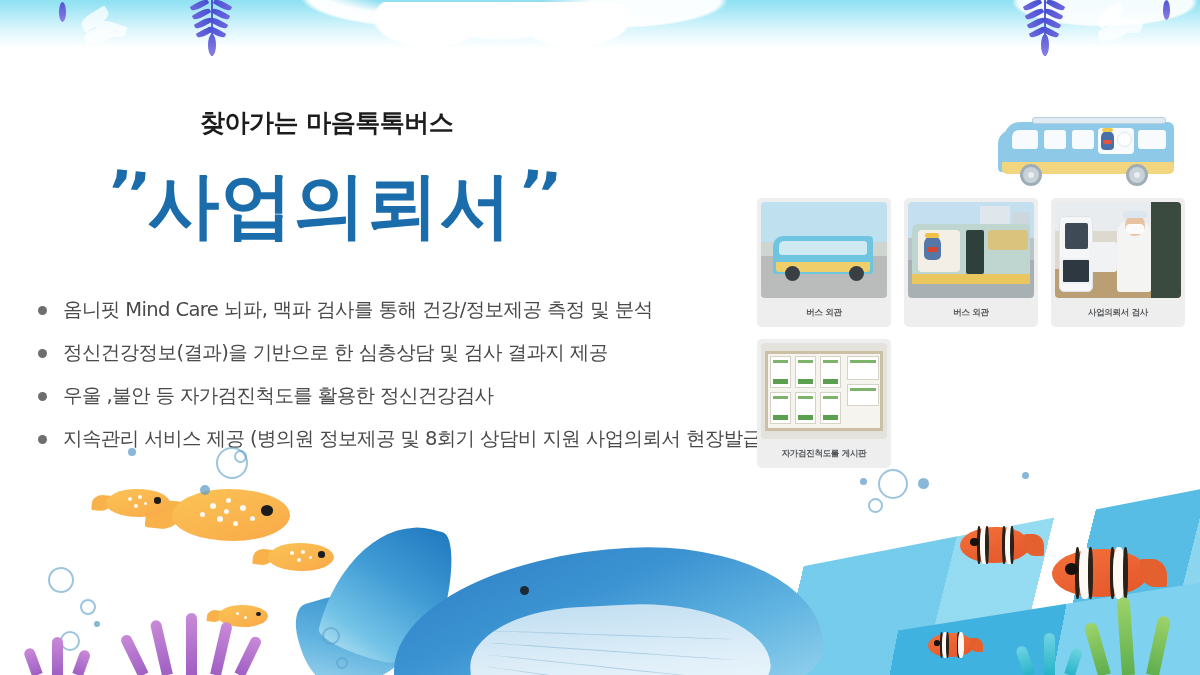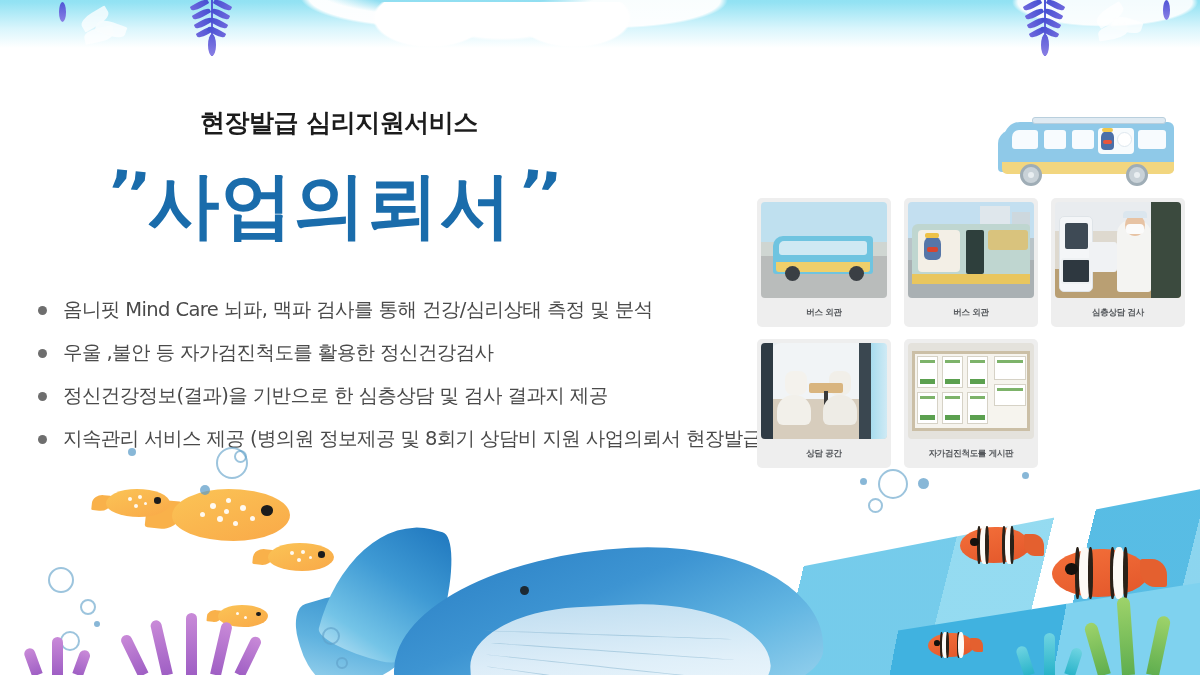--- a/index.html
+++ b/index.html
@@ -648,38 +648,38 @@
   </div>
 
   <div class="leafwhite" style="left:1095px; top:2px; width:60px; height:42px;">
     <span style="left:0px; top:6px; transform:rotate(-32deg);"></span>
     <span style="left:17px; top:16px; transform:rotate(18deg);"></span>
     <span style="left:3px; top:23px; transform:rotate(-10deg);"></span>
   </div>
 
   <div class="mini-bud" style="left:1163px; top:0px;"></div>
 
-  <div class="subtitle">현장발급 심리지원서비스</div>
+  <div class="subtitle">찾아가는 마음톡톡버스</div>
 
   <div class="maintitle">
     <span class="q open">’’</span><span>사업의뢰서</span><span class="q close">’’</span>
   </div>
 
   <div class="bullets">
     <div class="bullet-row">
       <div class="bullet-dot"></div>
-      <div class="bullet-text">옴니핏 Mind Care 뇌파, 맥파 검사를 통해 건강/심리상태 측정 및 분석</div>
+      <div class="bullet-text">옴니핏 Mind Care 뇌파, 맥파 검사를 통해 건강/정보제공 측정 및 분석</div>
+    </div>
+    <div class="bullet-row">
+      <div class="bullet-dot"></div>
+      <div class="bullet-text">정신건강정보(결과)을 기반으로 한 심층상담 및 검사 결과지 제공</div>
     </div>
     <div class="bullet-row">
       <div class="bullet-dot"></div>
       <div class="bullet-text">우울 ,불안 등 자가검진척도를 활용한 정신건강검사</div>
-    </div>
-    <div class="bullet-row">
-      <div class="bullet-dot"></div>
-      <div class="bullet-text">정신건강정보(결과)을 기반으로 한 심층상담 및 검사 결과지 제공</div>
     </div>
     <div class="bullet-row">
       <div class="bullet-dot"></div>
       <div class="bullet-text">지속관리 서비스 제공 (병의원 정보제공 및  8회기 상담비 지원 사업의뢰서 현장발급)</div>
     </div>
   </div>
 
 
   <div class="bus">
     <div class="body"></div>
@@ -730,38 +730,23 @@
       <div class="photo-thumb t-st">
         <div class="dark"></div>
         <div class="kiosk"></div>
           <div class="tab"></div>
           <div class="box"></div>
         <div class="pers"></div>
           <div class="head"></div>
           <div class="mask"></div>
           <div class="shield"></div>
       </div>
-      <div class="photo-cap">심층상담 검사</div>
-    </div>
-
-    <div class="photo-card">
-      <div class="photo-thumb t-cs">
-        <div class="wall"></div>
-          <div class="dk"></div>
-          <div class="dk2"></div>
-          <div class="cur"></div>
-        <div class="s3"></div>
-          <div class="s4"></div>
-        <div class="tbl"></div>
-          <div class="leg"></div>
-        <div class="s1"></div>
-          <div class="s2"></div>
-      </div>
-      <div class="photo-cap">상담 공간</div>
-    </div>
+      <div class="photo-cap">사업의뢰서 검사</div>
+    </div>
+
 
     <div class="photo-card">
       <div class="photo-thumb t-bd">
         <div class="board"></div>
         <div class="p a">
             <i></i>
             <u></u>
           </div>
         <div class="p b">
             <i></i>

